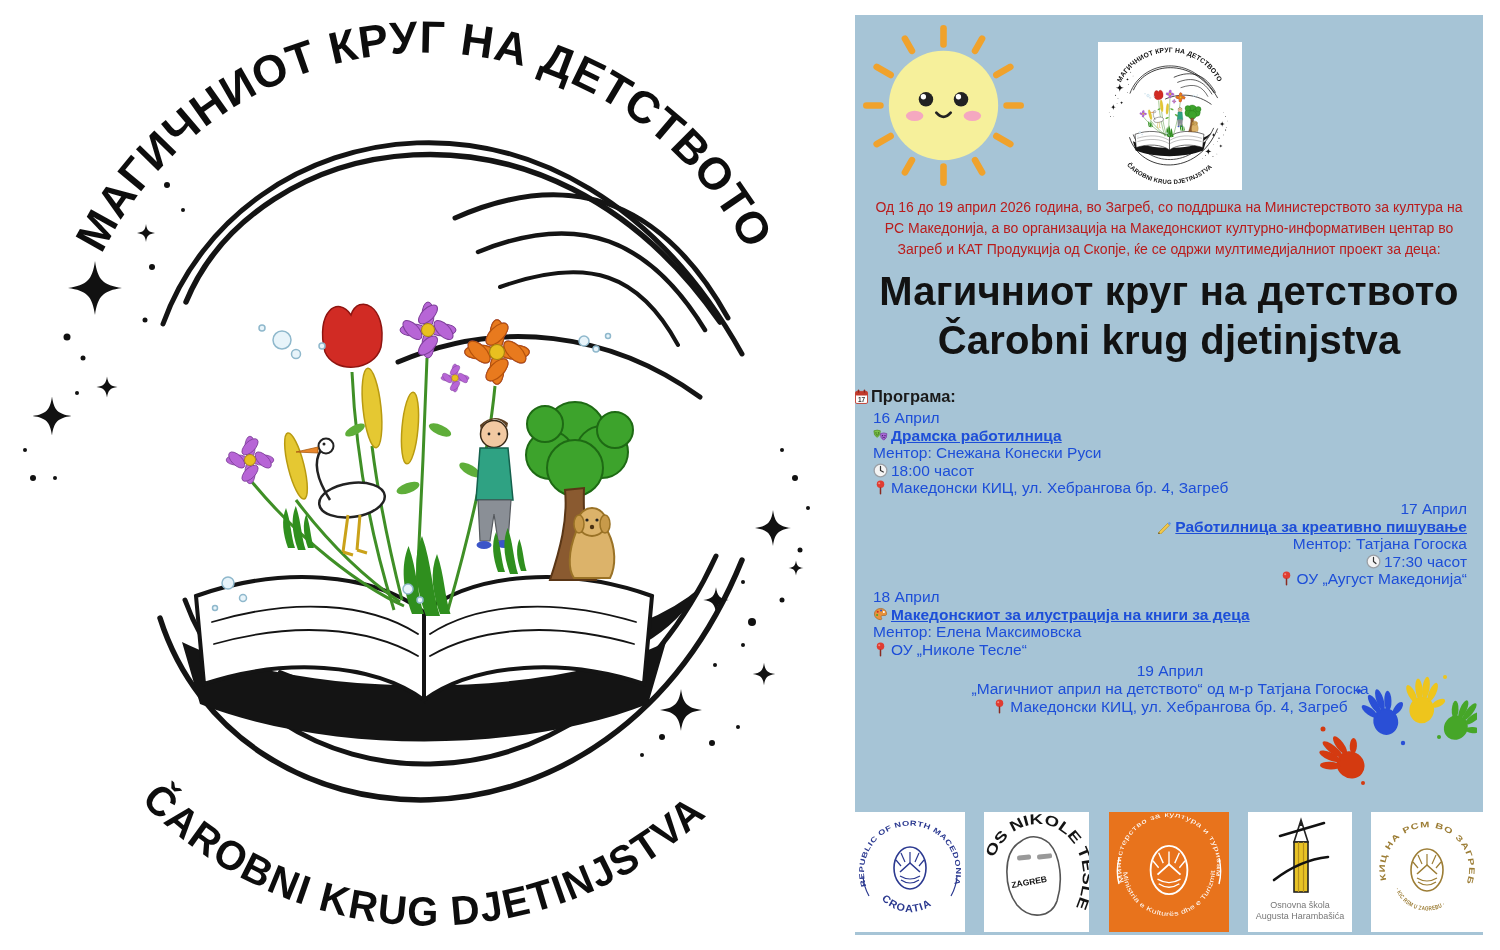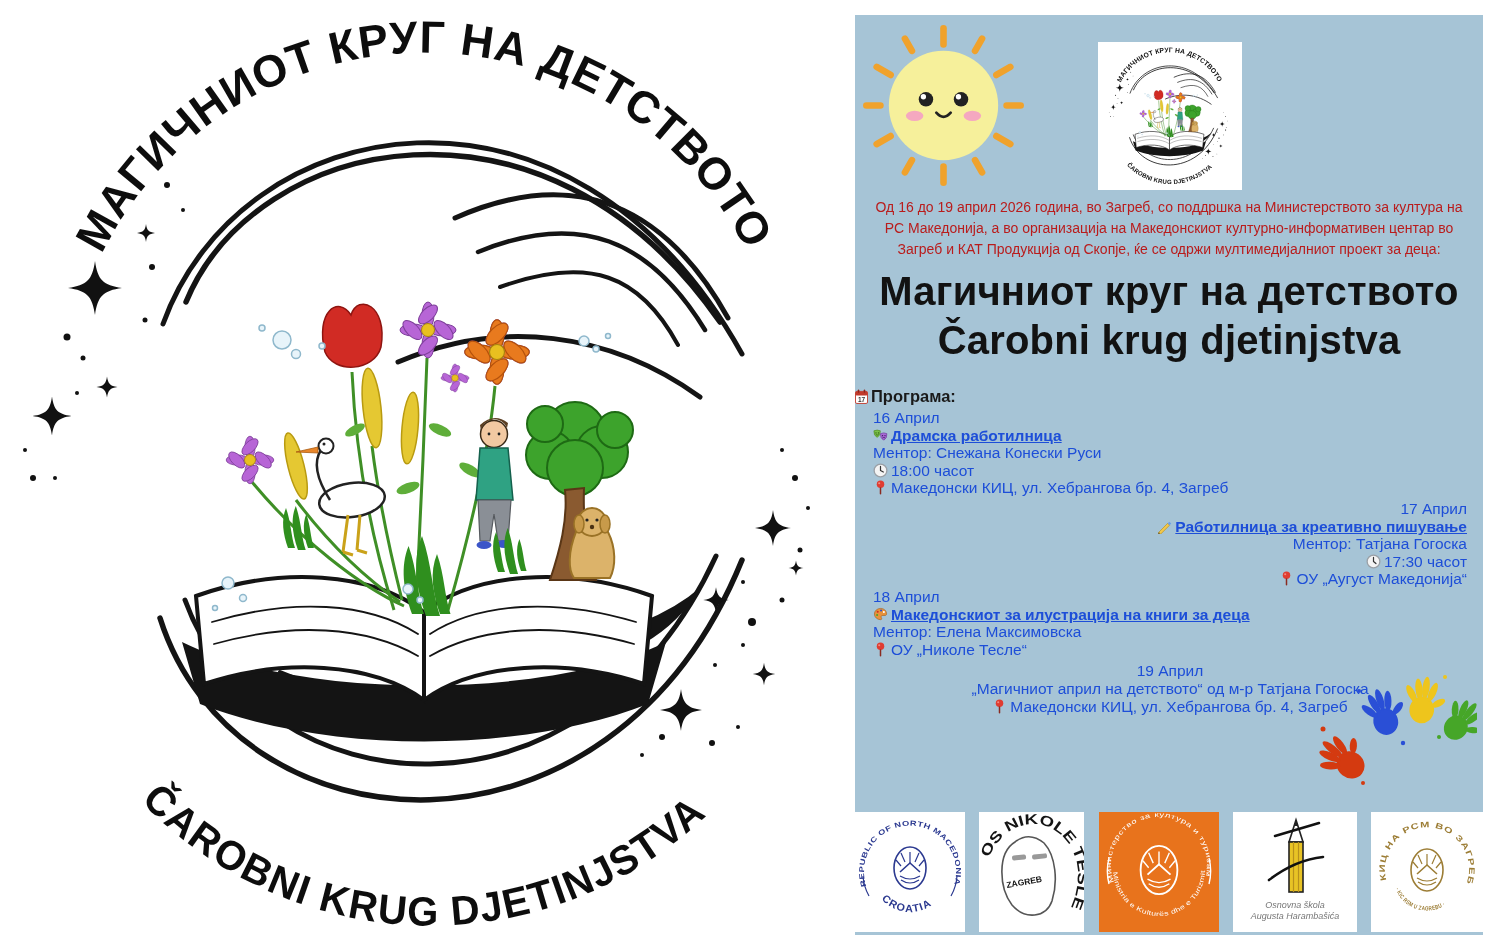--- a/index.html
+++ b/index.html
@@ -31,21 +31,21 @@
   .ev-center{text-align:center;margin-top:4px;}
   .ev-title{font-weight:bold;text-decoration:underline;}
   .ic{display:inline-block;width:15px;height:15px;vertical-align:-2px;margin-right:3px;}
   .ic-sm{display:inline-block;width:13px;height:15px;vertical-align:-2px;margin-right:3px;}
   #handprints{position:absolute;right:6px;top:652px;width:158px;height:132px;}
   
   #logos-row{position:absolute;left:0;right:0;bottom:3px;height:120px;display:flex;justify-content:space-between;}
   .tile{height:120px;background:#fff;}
   .tile svg{display:block;width:100%;height:100%;}
   #tile-ministry{background:#e8731c;}
-  .t1{width:110px;} .t2{width:105px;} .t3{width:120px;} .t4{width:124px;font-style:italic;} .t5{width:112px;}
+  .t1{width:110px;} .t2{width:105px;} .t3{width:120px;} .t4{width:104px;} .t5{width:112px;}
   
   .arc-top-text{font-weight:bold;font-size:45px;letter-spacing:1px;fill:#0d0d0d;}
   .arc-bot-text{font-weight:bold;font-size:41px;letter-spacing:1.5px;fill:#0d0d0d;}
   .ink{stroke:#141414;fill:none;stroke-linecap:round;}
 </style>
 </head>
 <body>
 
 <div id="left-panel">
   <svg viewBox="0 0 855 950" width="855" height="950">

